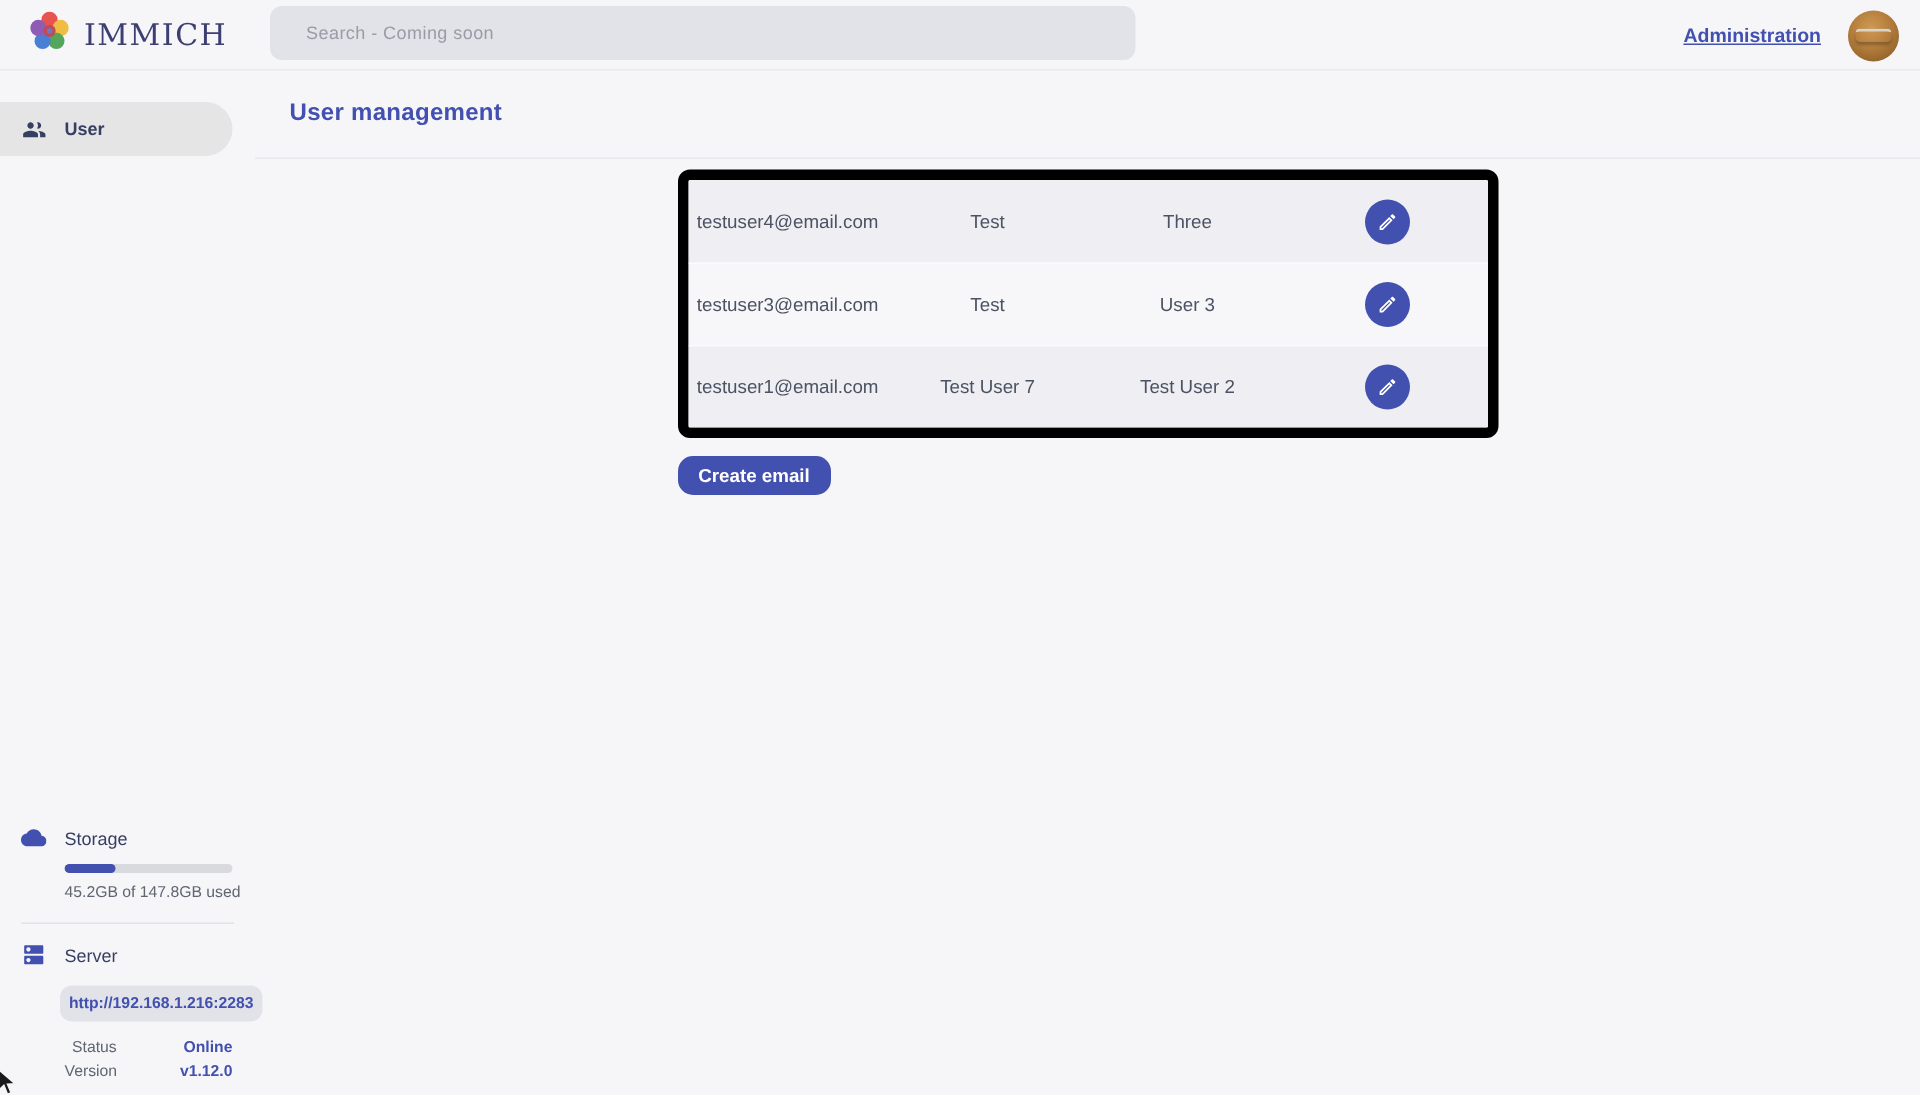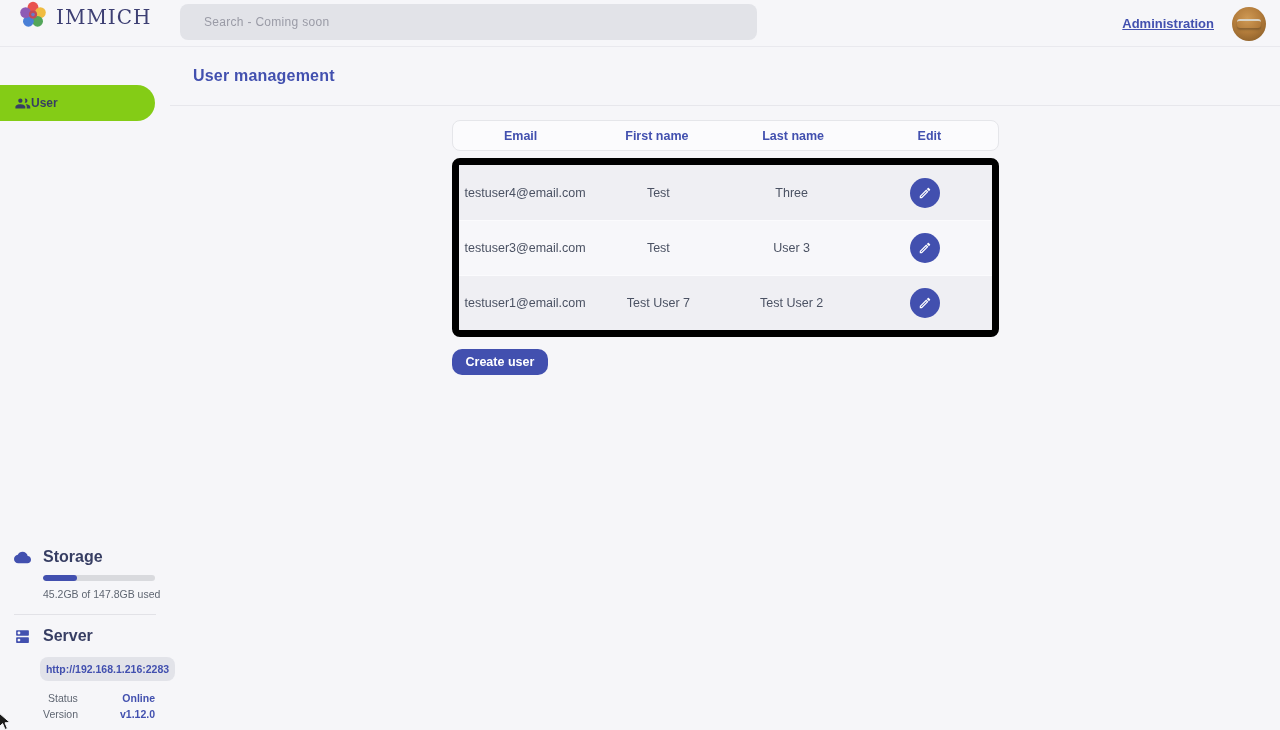--- a/index.html
+++ b/index.html
@@ -10,21 +10,21 @@
     color: #3a4160;
     overflow: hidden;
     position: relative;
   }
 
   
   .topbar {
     position: absolute; top: 0; left: 0; right: 0; height: 47px;
     background: #f6f6f9;
     border-bottom: 1px solid #e9e9ee;
-    display: flex; align-items: flex-start;
+    display: flex; align-items: center;
   }
   .logo { display: flex; align-items: center; gap: 8px; margin-left: 18px; }
   .logo-text {
     font-family: "DejaVu Serif", serif;
     font-size: 20px; letter-spacing: 1px; color: #3d3f73; font-weight: 400;
   }
   .searchbox {
     position: absolute; left: 180px; top: 4px;
     width: 577px; height: 36px;
     background: #e2e3e8; border: none; border-radius: 8px;
@@ -49,32 +49,32 @@
     content: ""; position: absolute; left: 5px; top: 12px; width: 24px; height: 7px;
     border-top: 2px solid #d8d4c8; border-radius: 3px;
     box-shadow: 0 2px 2px rgba(80,60,30,0.45);
   }
 
   
   .sidebar {
     position: absolute; top: 47px; left: 0; bottom: 0; width: 170px;
   }
   .nav-pill {
-    margin-top: 38px; width: 155px; height: 36px;
-    background: #84cc16; border-radius: 0 18px 18px 0;
-    display: flex; align-items: center; gap: 0; padding-left: 14px;
+    margin-top: 21px; width: 155px; height: 36px;
+    background: #e5e5e5; border-radius: 0 18px 18px 0;
+    display: flex; align-items: center; gap: 12px; padding-left: 14px;
     cursor: pointer;
   }
   .nav-pill .label { font-size: 12px; font-weight: 700; color: #373e63; }
   .nav-icon { width: 17px; height: 17px; fill: #373e63; flex: 0 0 auto; }
 
   .sidebar-footer { position: absolute; left: 0; right: 0; bottom: 8px; }
   .sec-head { display: flex; align-items: center; gap: 12px; padding-left: 14px; }
   .sec-head .sec-icon { width: 17px; height: 17px; fill: #4250af; flex: 0 0 auto; }
-  .sec-head .sec-title { font-size: 16px; font-weight: 700; color: #373e63; }
+  .sec-head .sec-title { font-size: 12px; font-weight: 400; color: #373e63; }
 
   .progress-track {
     margin: 9px 0 0 43px; width: 112px; height: 6px;
     background: #d9dade; border-radius: 3px; overflow: hidden;
   }
   .progress-fill { height: 100%; background: #4250af; border-radius: 3px; width: 0; }
   .usage-text { margin: 7px 0 0 43px; font-size: 10.5px; color: #5f6672; }
 
   .side-divider { margin: 14px 14px 12px 14px; border: none; border-top: 1px solid #e2e2e7; }
 
@@ -210,26 +210,20 @@
   </div>
 </div>
 
 <div class="main">
   <div class="page-head">
     <span class="page-title">User management</span>
   </div>
 
   <div class="content">
 
-    <div class="table-header">
-      <span class="th">Email</span>
-      <span class="th">First name</span>
-      <span class="th">Last name</span>
-      <span class="th">Edit</span>
-    </div>
 
     <div class="table-body">
       <div class="table-row">
         <span class="td">testuser4@email.com</span>
         <span class="td">Test</span>
         <span class="td">Three</span>
         <span class="td">
           <button class="edit-btn">
             <svg viewBox="0 0 24 24">
               <path d="M14.06 9.02l.92.92L5.92 19H5v-.92l9.06-9.06M17.66 3c-.25 0-.51.1-.7.29l-1.83 1.83 3.75 3.75 1.83-1.83c.39-.39.39-1.02 0-1.41l-2.34-2.34c-.2-.2-.45-.29-.71-.29zm-3.6 3.19L3 17.25V21h3.75L17.81 9.94l-3.75-3.75z"></path>
@@ -256,19 +250,19 @@
         <span class="td">
           <button class="edit-btn">
             <svg viewBox="0 0 24 24">
               <path d="M14.06 9.02l.92.92L5.92 19H5v-.92l9.06-9.06M17.66 3c-.25 0-.51.1-.7.29l-1.83 1.83 3.75 3.75 1.83-1.83c.39-.39.39-1.02 0-1.41l-2.34-2.34c-.2-.2-.45-.29-.71-.29zm-3.6 3.19L3 17.25V21h3.75L17.81 9.94l-3.75-3.75z"></path>
             </svg>
           </button>
         </span>
       </div>
     </div>
 
-    <button class="create-btn">Create user</button>
+    <button class="create-btn">Create email</button>
   </div>
 </div>
 
 <svg class="mouse-cursor" width="16" height="20" viewBox="0 0 16 20">
   <path d="M1 1 L1 15 L4.6 11.6 L7 17.5 L9.4 16.5 L7 10.8 L12 10.5 Z" fill="#1a1a1a" stroke="#f6f6f9" stroke-width="1"></path>
 </svg>
 
 </body></html>

